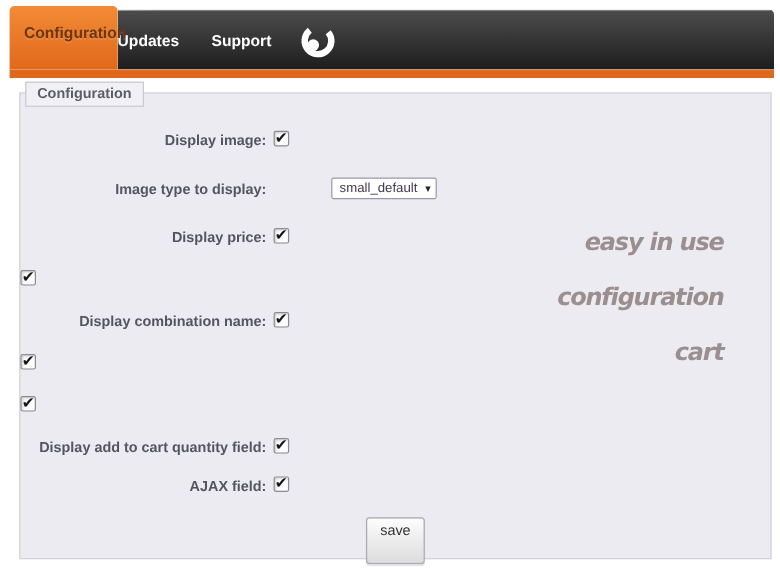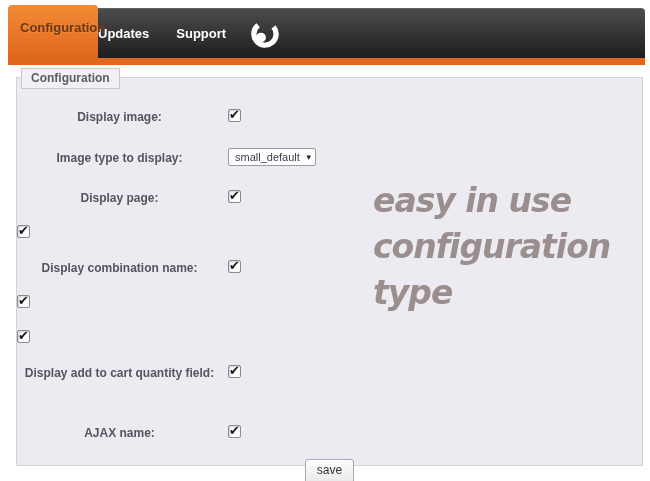--- a/index.html
+++ b/index.html
@@ -41,53 +41,53 @@
     background:#f1f1f5; border:1px solid #c8c8d0;
     color:#5c5c66; font-weight:bold; font-size:12px;
     padding:2px 9px 3px;
   }
 
   
   #form-rows { padding-top:31px; }
   .form-row { display:flex; align-items:flex-start; margin-bottom:19px; min-height:16px; }
   .form-row:nth-child(1) { margin-bottom:25px; }
   .form-row:nth-child(2) { margin-bottom:22px; min-height:18px; }
-  .form-row:nth-child(8) { margin-bottom:44px; }
+  .form-row:nth-child(8) { margin-bottom:16px; }
   .form-row:nth-child(9) { margin-bottom:0; }
   .row-label {
-    width:205px; text-align:center; margin-right:6px; padding-top:1px;
+    width:205px; text-align:right; margin-right:6px; padding-top:1px;
     font-weight:bold; font-size:12px; color:#55555f;
   }
   .checkbox {
     width:13px; height:13px; box-sizing:border-box; display:inline-block;
     border:1px solid #8a8a94; border-radius:2px; background:#fdfdfd;
     box-shadow:inset 1px 1px 2px rgba(0,0,0,0.18);
     font-size:13px; line-height:10px; text-align:center; color:#161616;
     overflow:visible; cursor:pointer;
   }
   .select-box {
     width:88px; height:18px; box-sizing:border-box; margin-top:-2px;
     background:#ffffff; border:1px solid #9a9aa6; border-radius:2px;
     display:flex; align-items:center; justify-content:space-between;
-    padding:0 4px 0 6px; font-size:11px; color:#3e3850; cursor:pointer;
+    padding:0 4px 0 6px; font-size:11px; color:#3e3850; cursor:pointer;margin-left:48px;
   }
   .select-arrow { font-size:9px; color:#222222; line-height:1; }
 
   .save-button {
     display:block; margin:18px auto 0; padding:3px 11px 20px;
     font-family:inherit; font-size:12px; color:#333333;
     background:linear-gradient(#fdfdfd,#dcdcdc);
     border:1px solid #a9a9b0; border-radius:3px;
     box-shadow:0 1px 1px rgba(0,0,0,0.12); cursor:pointer;
   }
 
   
   .watermark {
-    position:absolute; left:356px; top:100px; width:230px; text-align:left;
-    font-style:italic; font-weight:bold; font-size:33px; line-height:46px;
+    position:absolute; left:356px; top:100px; width:230px; text-align:right;
+    font-style:italic; font-weight:bold; font-size:20px; line-height:46px;
     letter-spacing:-1px; color:#9b8e8e;
     font-family:"DejaVu Sans", sans-serif;
     pointer-events:none;
   }
 </style>
 </head>
 <body>
 
 <div class="page">
 
@@ -115,48 +115,48 @@
           <span class="checkbox">✔</span>
         </div>
         <div class="form-row">
           <label class="row-label">Image type to display:</label>
           <span class="select-box">
             <span>small_default</span>
             <span class="select-arrow">▾</span>
           </span>
         </div>
         <div class="form-row">
-          <label class="row-label">Display page:</label>
+          <label class="row-label">Display price:</label>
           <span class="checkbox">✔</span>
         </div>
         <div class="form-row">
           <span class="checkbox">✔</span>
         </div>
         <div class="form-row">
           <label class="row-label">Display combination name:</label>
           <span class="checkbox">✔</span>
         </div>
         <div class="form-row">
           <span class="checkbox">✔</span>
         </div>
         <div class="form-row">
           <span class="checkbox">✔</span>
         </div>
         <div class="form-row">
           <label class="row-label">Display add to cart quantity field:</label>
           <span class="checkbox">✔</span>
         </div>
         <div class="form-row">
-          <label class="row-label">AJAX name:</label>
+          <label class="row-label">AJAX field:</label>
           <span class="checkbox">✔</span>
         </div>
       </div>
 
     <button class="save-button">save</button>
 
     <div class="watermark" style="color: rgb(155, 142, 142);">
       <div>easy in use</div>
       <div>configuration</div>
-      <div>type</div>
+      <div>cart</div>
     </div>
   </div>
 
 </div>
 
 </body></html>

